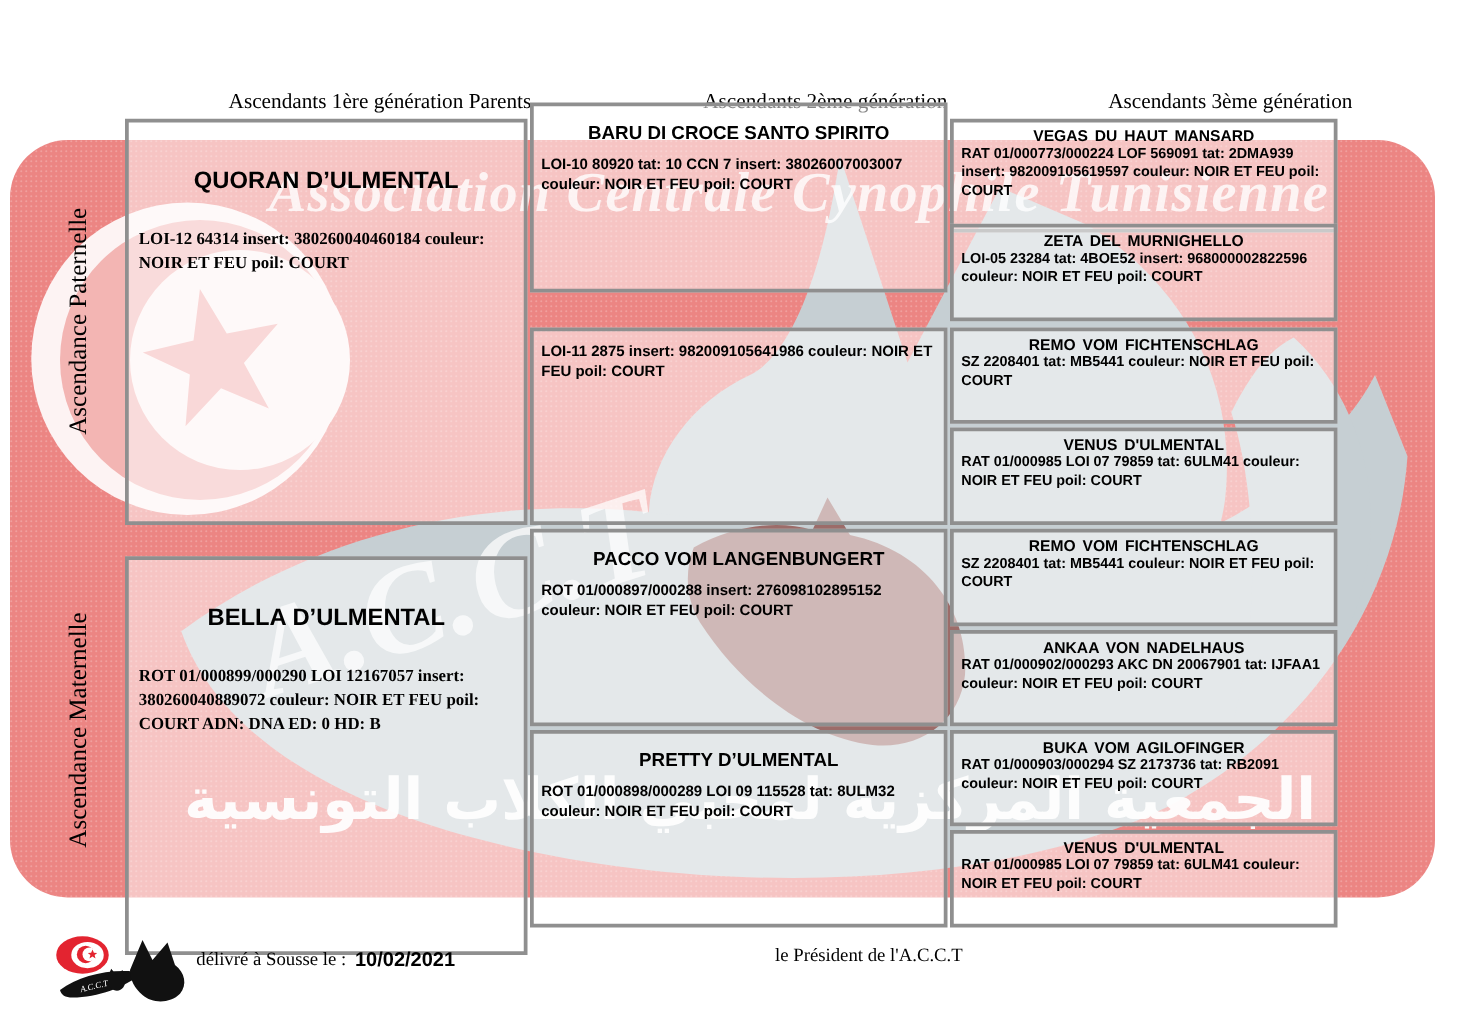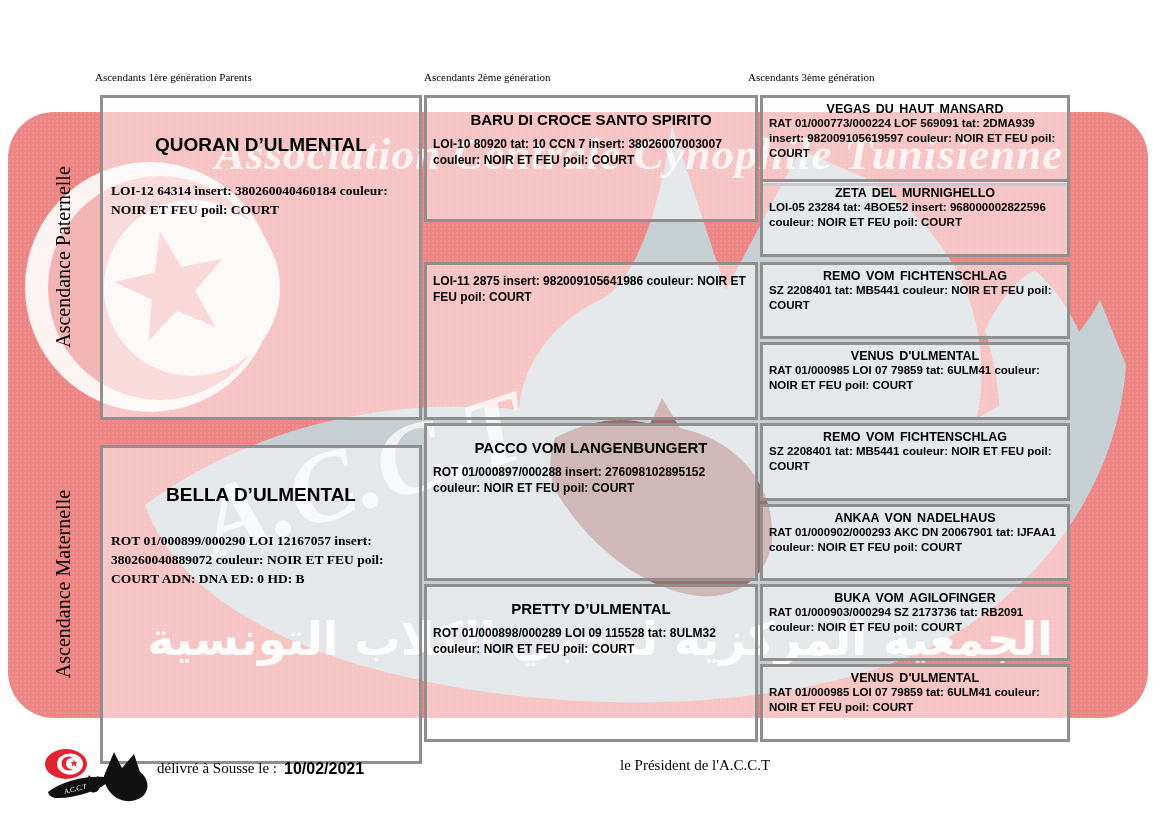--- a/index.html
+++ b/index.html
@@ -1,21 +1,21 @@
 <!DOCTYPE html>
 <html><head>
 <meta charset="utf-8">
 <style>
   html,body{margin:0;padding:0;background:#fff;}
   .page{position:relative;width:1169px;height:827px;background:#fff;overflow:hidden;
         font-family:"Liberation Sans",sans-serif;color:#000;}
   .bg{position:absolute;left:0;top:0;}
   
   .col-header{position:absolute;top:71px;font-family:"Liberation Serif",serif;
-              font-size:11px;text-align:left;white-space:nowrap;}
+              font-size:17px;text-align:right;white-space:nowrap;}
   
   .side-label{position:absolute;width:310px;height:26px;transform:rotate(-90deg);
               font-family:"Liberation Serif",serif;font-size:20px;text-align:center;}
   
   .cell{position:absolute;box-sizing:border-box;border:3px solid #8f8f8f;
         background:rgba(255,255,255,0.52);}
   .cell-title{text-align:center;font-weight:bold;}
   .cell-details{padding:0 6px;font-weight:bold;text-align:left;}
   .gen1 .cell-title{font-size:19px;padding-top:36px;}
   .gen1 .cell-details{font-size:13.5px;line-height:1.4;margin-top:26px;padding:0 8px;font-family:Liberation Serif, serif;}
@@ -75,21 +75,21 @@
 
   <div class="cell gen1" style="left:100px;top:95px;width:322px;height:325px;">
     <div class="cell-title">QUORAN D’ULMENTAL</div>
     <div class="cell-details">LOI-12 64314 insert: 380260040460184 couleur: NOIR ET FEU poil: COURT</div>
   </div>
   <div class="cell gen1" style="left:100px;top:445px;width:322px;height:319px;">
     <div class="cell-title">BELLA D’ULMENTAL</div>
     <div class="cell-details">ROT 01/000899/000290 LOI 12167057 insert: 380260040889072 couleur: NOIR ET FEU poil: COURT ADN: DNA ED: 0 HD: B</div>
   </div>
 
-  <div class="cell gen2" style="left:424px;top:95px;width:334px;height:127px;">
+  <div class="cell gen2" style="left:424px;top:82px;width:334px;height:152px;">
     <div class="cell-title">BARU DI CROCE SANTO SPIRITO</div>
     <div class="cell-details">LOI-10 80920 tat: 10 CCN 7 insert: 38026007003007 couleur: NOIR ET FEU poil: COURT</div>
   </div>
   <div class="cell gen2" style="left:424px;top:262px;width:334px;height:158px;">
     <div class="cell-details">LOI-11 2875 insert: 982009105641986 couleur: NOIR ET FEU poil: COURT</div>
   </div>
   <div class="cell gen2" style="left:424px;top:423px;width:334px;height:158px;">
     <div class="cell-title">PACCO VOM LANGENBUNGERT</div>
     <div class="cell-details">ROT 01/000897/000288 insert: 276098102895152 couleur: NOIR ET FEU poil: COURT</div>
   </div>

